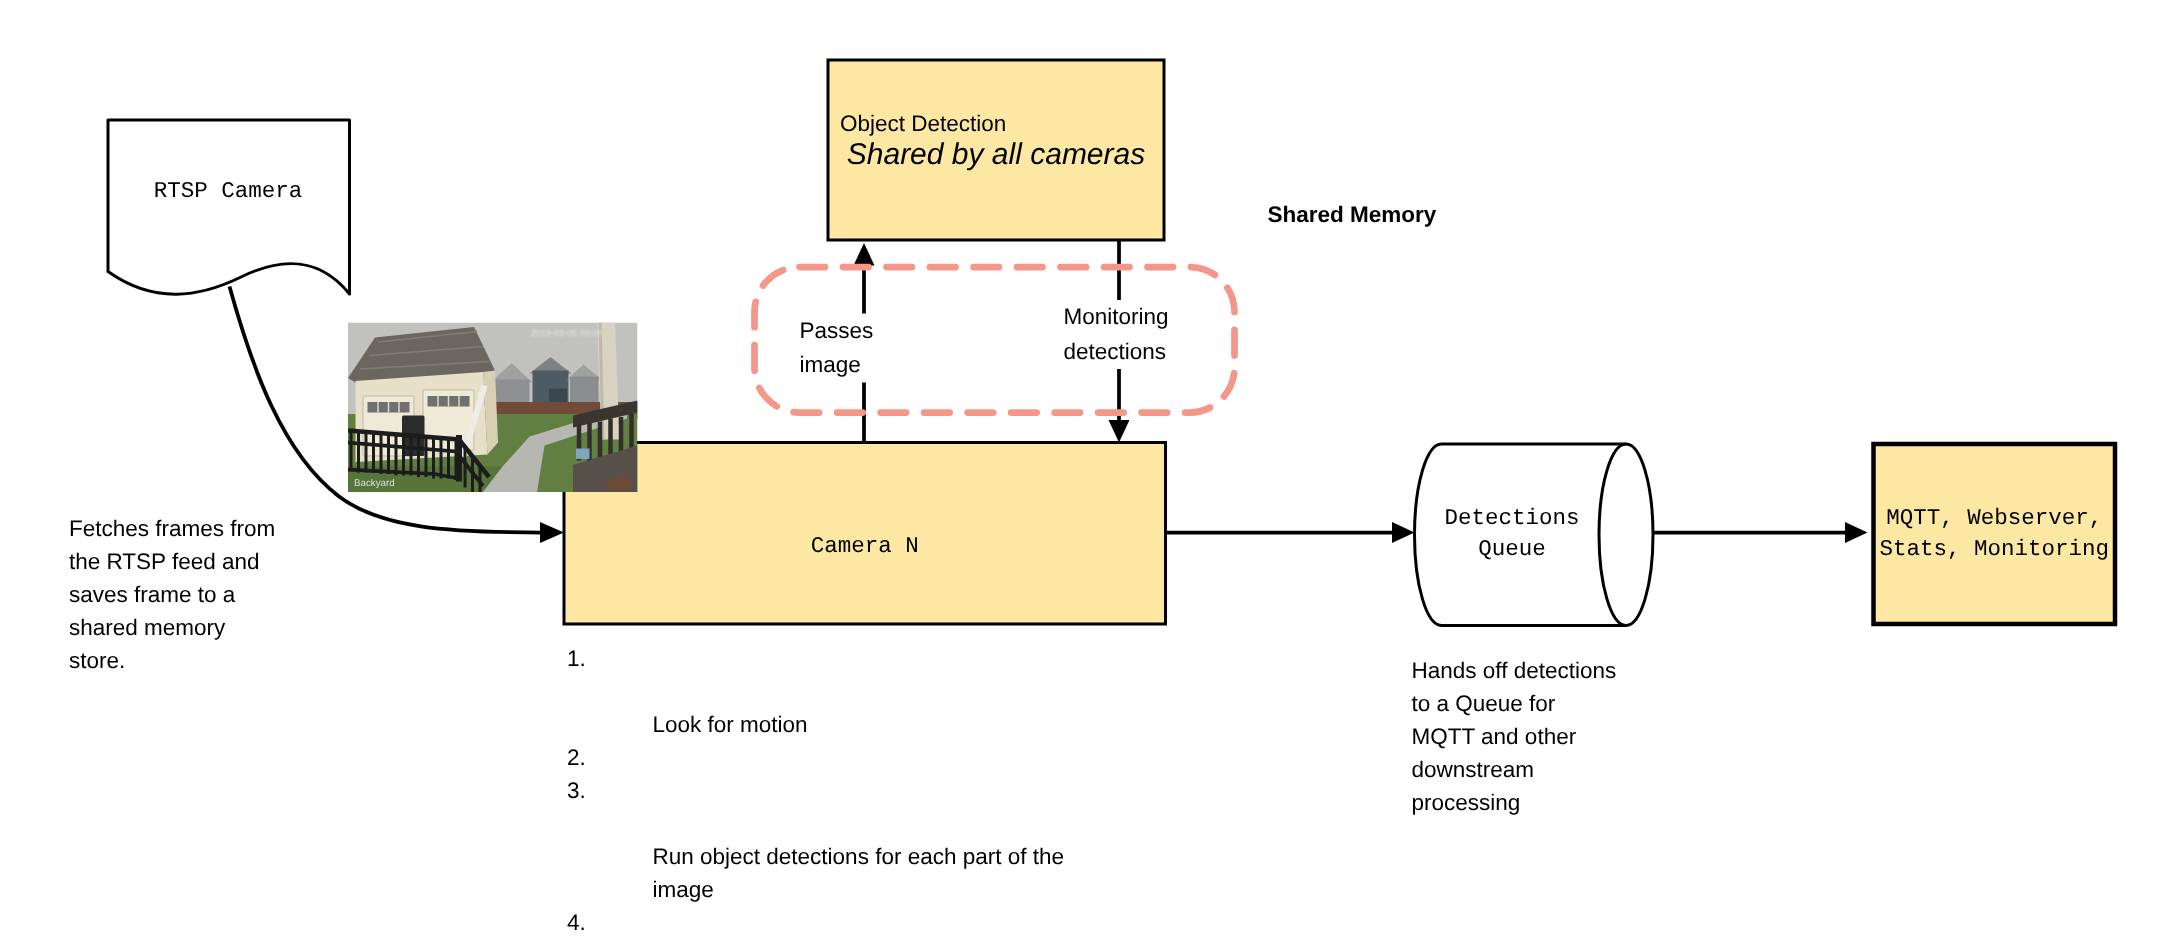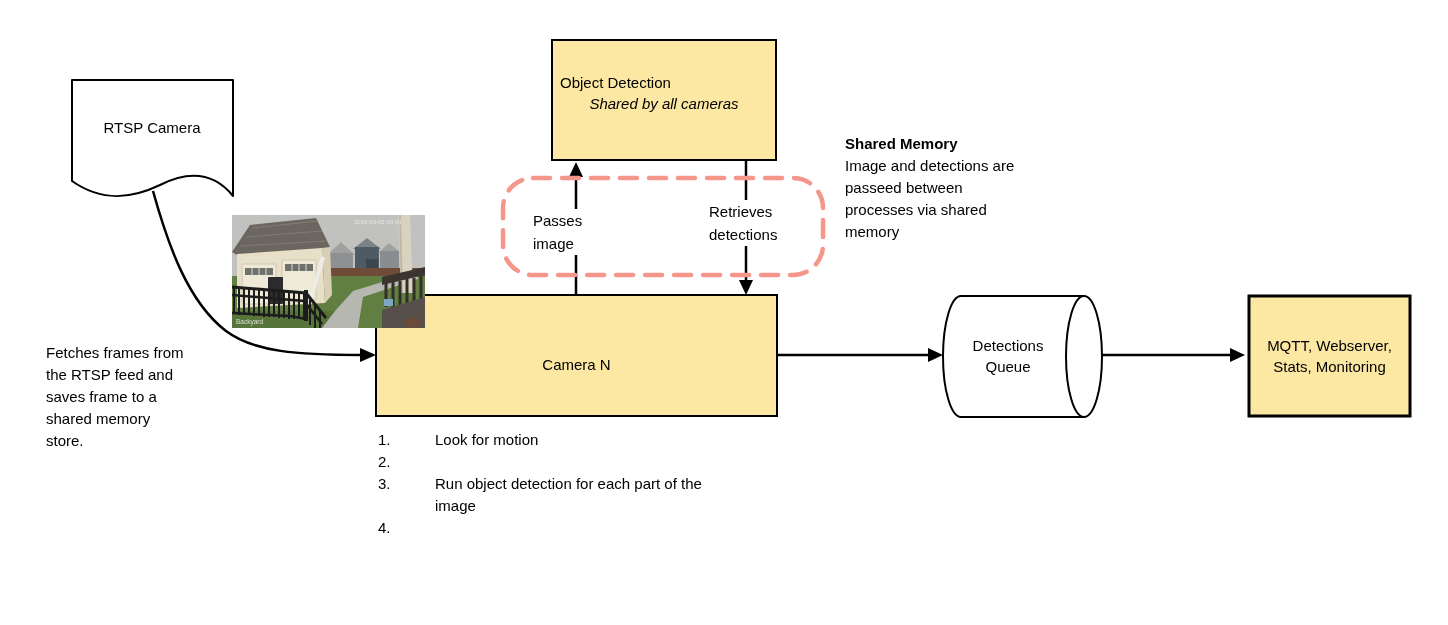--- a/index.html
+++ b/index.html
@@ -2,31 +2,31 @@
 <html><head>
 <meta charset="utf-8">
 <style>
   html,body{margin:0;padding:0;background:#ffffff;}
   body{width:1448px;height:625px;overflow:hidden;position:relative;
        font-family:"Liberation Sans",sans-serif;color:#000;}
   #canvas{position:absolute;left:0;top:0;width:1448px;height:625px;}
   #shapes{position:absolute;left:0;top:0;}
   .abs{position:absolute;}
   .box-label{display:flex;align-items:center;justify-content:center;
-             text-align:center;font-size:15px;line-height:21px;white-space:pre-line;}
+             text-align:center;font-size:15px;line-height:21px;white-space:pre-line;font-family:Liberation Mono, monospace;}
   .node-title{font-size:15px;line-height:21px;text-align:left;}
-  .node-sub{font-size:15px;line-height:21px;text-align:center;font-style:italic;}
+  .node-sub{font-size:20px;line-height:21px;text-align:center;font-style:italic;}
   .note{font-size:15px;line-height:22px;white-space:pre-line;}
   .note-title{font-size:15px;line-height:22px;font-weight:bold;}
   .edge-label{font-size:15px;line-height:23px;white-space:pre-line;
               background:#ffffff;padding:0 3px;}
   .steps{font-size:15px;line-height:22px;}
   .step-row{display:flex;}
   .step-num{width:57px;flex:0 0 57px;}
-  .step-text{white-space:pre-line;}
+  .step-text{white-space:pre-line;margin-top:44px;}
   .snapshot{position:absolute;left:232px;top:215px;width:193px;height:113px;}
   .ts-blur{filter:blur(0.6px);}
 </style>
 </head>
 <body>
 
 <div id="canvas">
 
   <svg id="shapes" width="1448" height="625" viewBox="0 0 1448 625">
 
@@ -131,57 +131,58 @@
 
   <div class="abs box-label" style="left:82px;top:112px;width:140px;height:30px;">RTSP Camera</div>
 
   <div class="abs" style="left:560px;top:72px;width:208px;">
     <div class="node-title">Object Detection</div>
     <div class="node-sub">Shared by all cameras</div>
   </div>
 
   <div class="abs edge-label" style="left:530px;top:209px;">Passes
 image</div>
-  <div class="abs edge-label" style="left:706px;top:200px;">Retrieves
+  <div class="abs edge-label" style="left:706px;top:200px;">Monitoring
 detections</div>
 
   <div class="abs" style="left:845px;top:133px;width:215px;">
     <div class="note-title">Shared Memory</div>
-    <div class="note">Image and detections are
-passeed between
-processes via shared
-memory</div>
   </div>
 
   <div class="abs box-label" style="left:376px;top:295px;width:401px;height:138px;">Camera N</div>
 
   <div class="abs box-label" style="left:947px;top:295px;width:122px;height:121px;">Detections
 Queue</div>
 
   <div class="abs box-label" style="left:1249px;top:296px;width:161px;height:120px;">MQTT, Webserver,
 Stats, Monitoring</div>
 
   <div class="abs note" style="left:46px;top:342px;width:190px;">Fetches frames from
 the RTSP feed and
 saves frame to a
 shared memory
 store.</div>
 
+  <div class="abs note" style="left:941px;top:437px;width:190px;">Hands off detections
+to a Queue for
+MQTT and other
+downstream
+processing</div>
 
   <div class="abs steps" style="left:378px;top:429px;width:420px;">
     <div class="step-row">
       <span class="step-num">1.</span>
       <span class="step-text">Look for motion</span>
     </div>
     <div class="step-row">
       <span class="step-num">2.</span>
     </div>
     <div class="step-row">
       <span class="step-num">3.</span>
-      <span class="step-text">Run object detection for each part of the
+      <span class="step-text">Run object detections for each part of the
 image</span>
     </div>
     <div class="step-row">
       <span class="step-num">4.</span>
     </div>
   </div>
 
 </div>
 
 </body></html>

